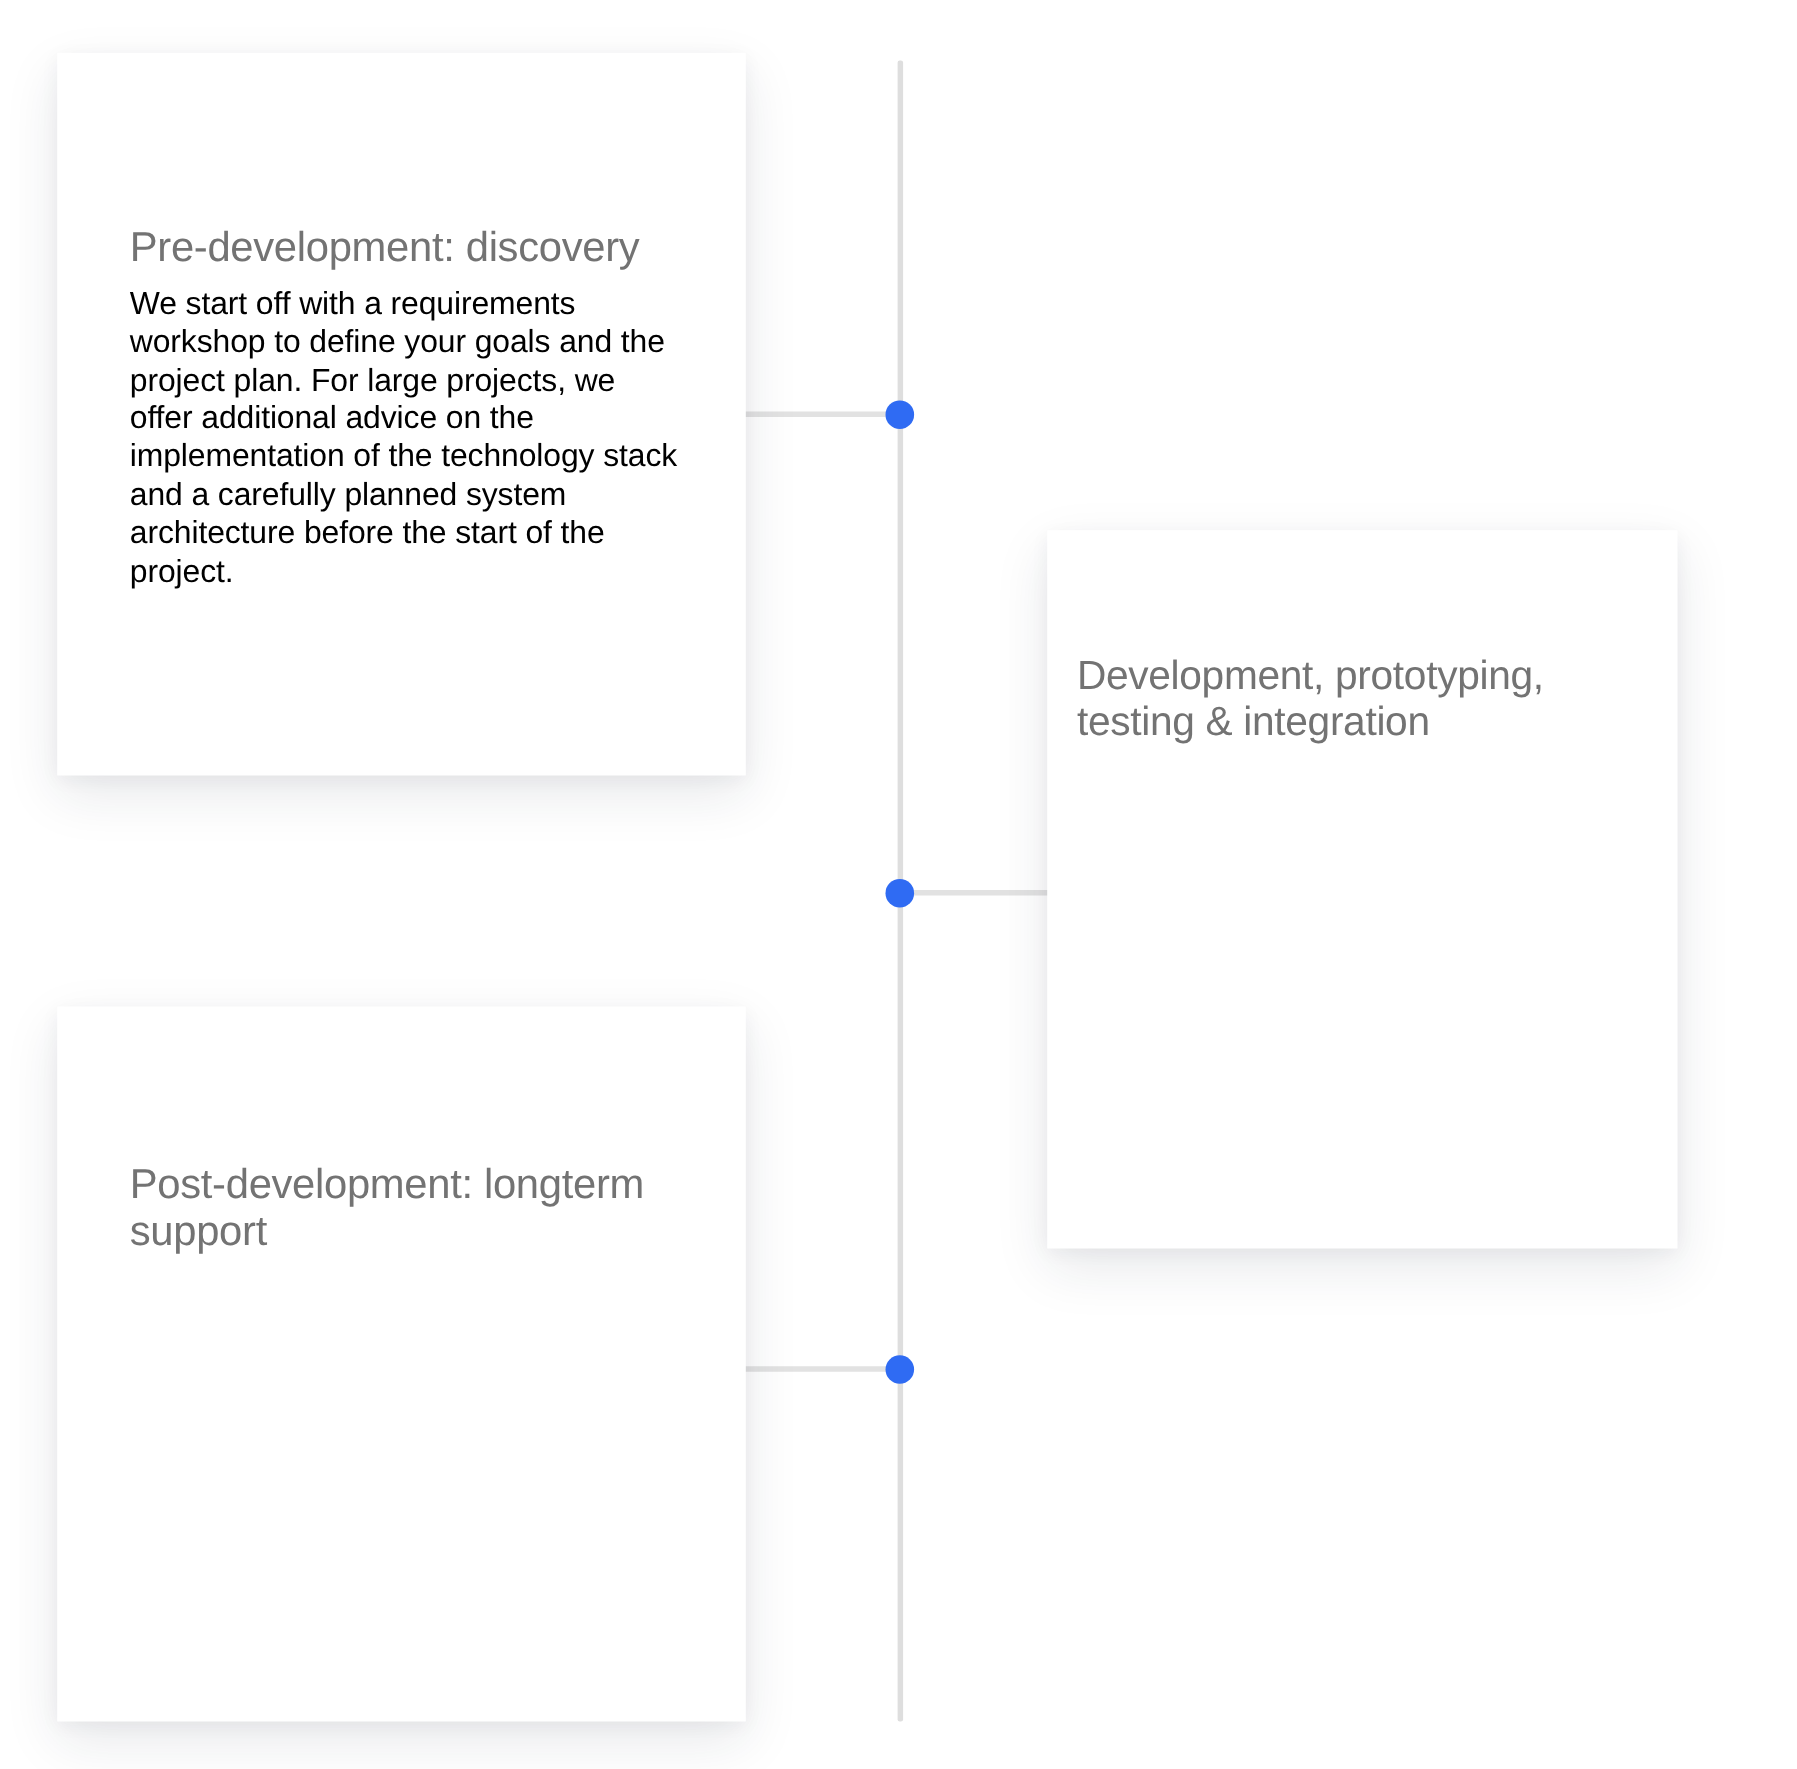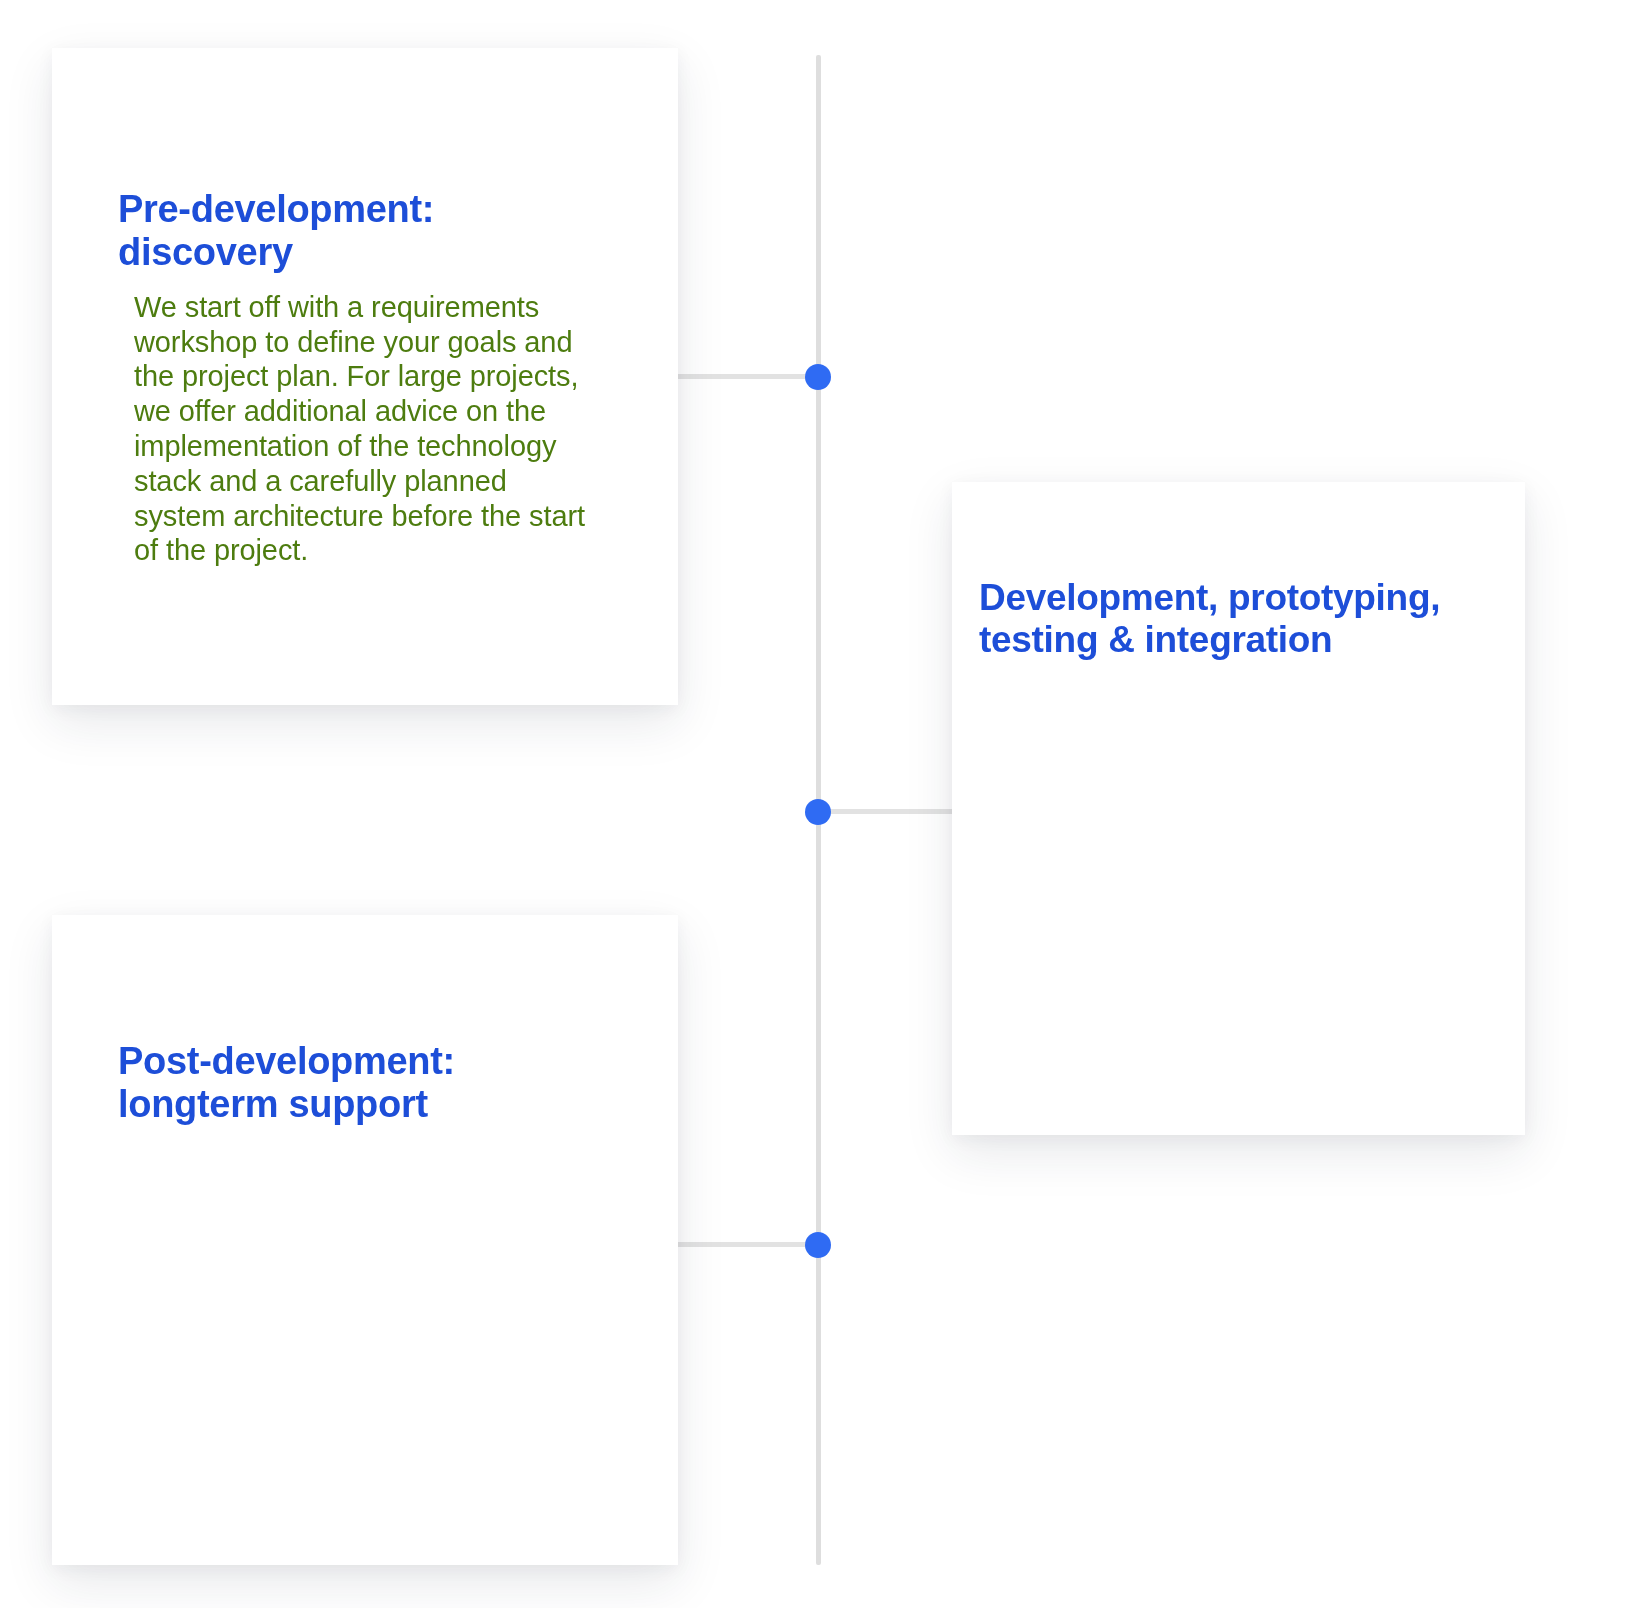--- a/index.html
+++ b/index.html
@@ -74,30 +74,30 @@
     width: 573px; height: 653px;
     padding: 95px 60px 0 27px;
   }
   .card-3 {
     left: 52px;  top: 915px;
     width: 626px; height: 650px;
     padding: 125px 60px 0 66px;
   }
 
   .card-title {
-    margin: 0 0 12px 0;
-    color: #1d4ed8;
+    margin: 16px 0 12px 0;
+    color: #737373;
     font-size: 38px;
-    font-weight: bold;
+    font-weight: normal;
     line-height: 1.13;
     letter-spacing: -0.3px;
   }
   .card-body {
-    margin: 16px;
-    color: #4d7c0f;
+    margin: 0;
+    color: #000000;
     font-size: 29px;
     line-height: 1.2;
     letter-spacing: -0.1px;
   }
   .card-2 .card-title { font-size: 37px; }
 </style>
 </head>
 <body>
 
 <div id="timeline">

